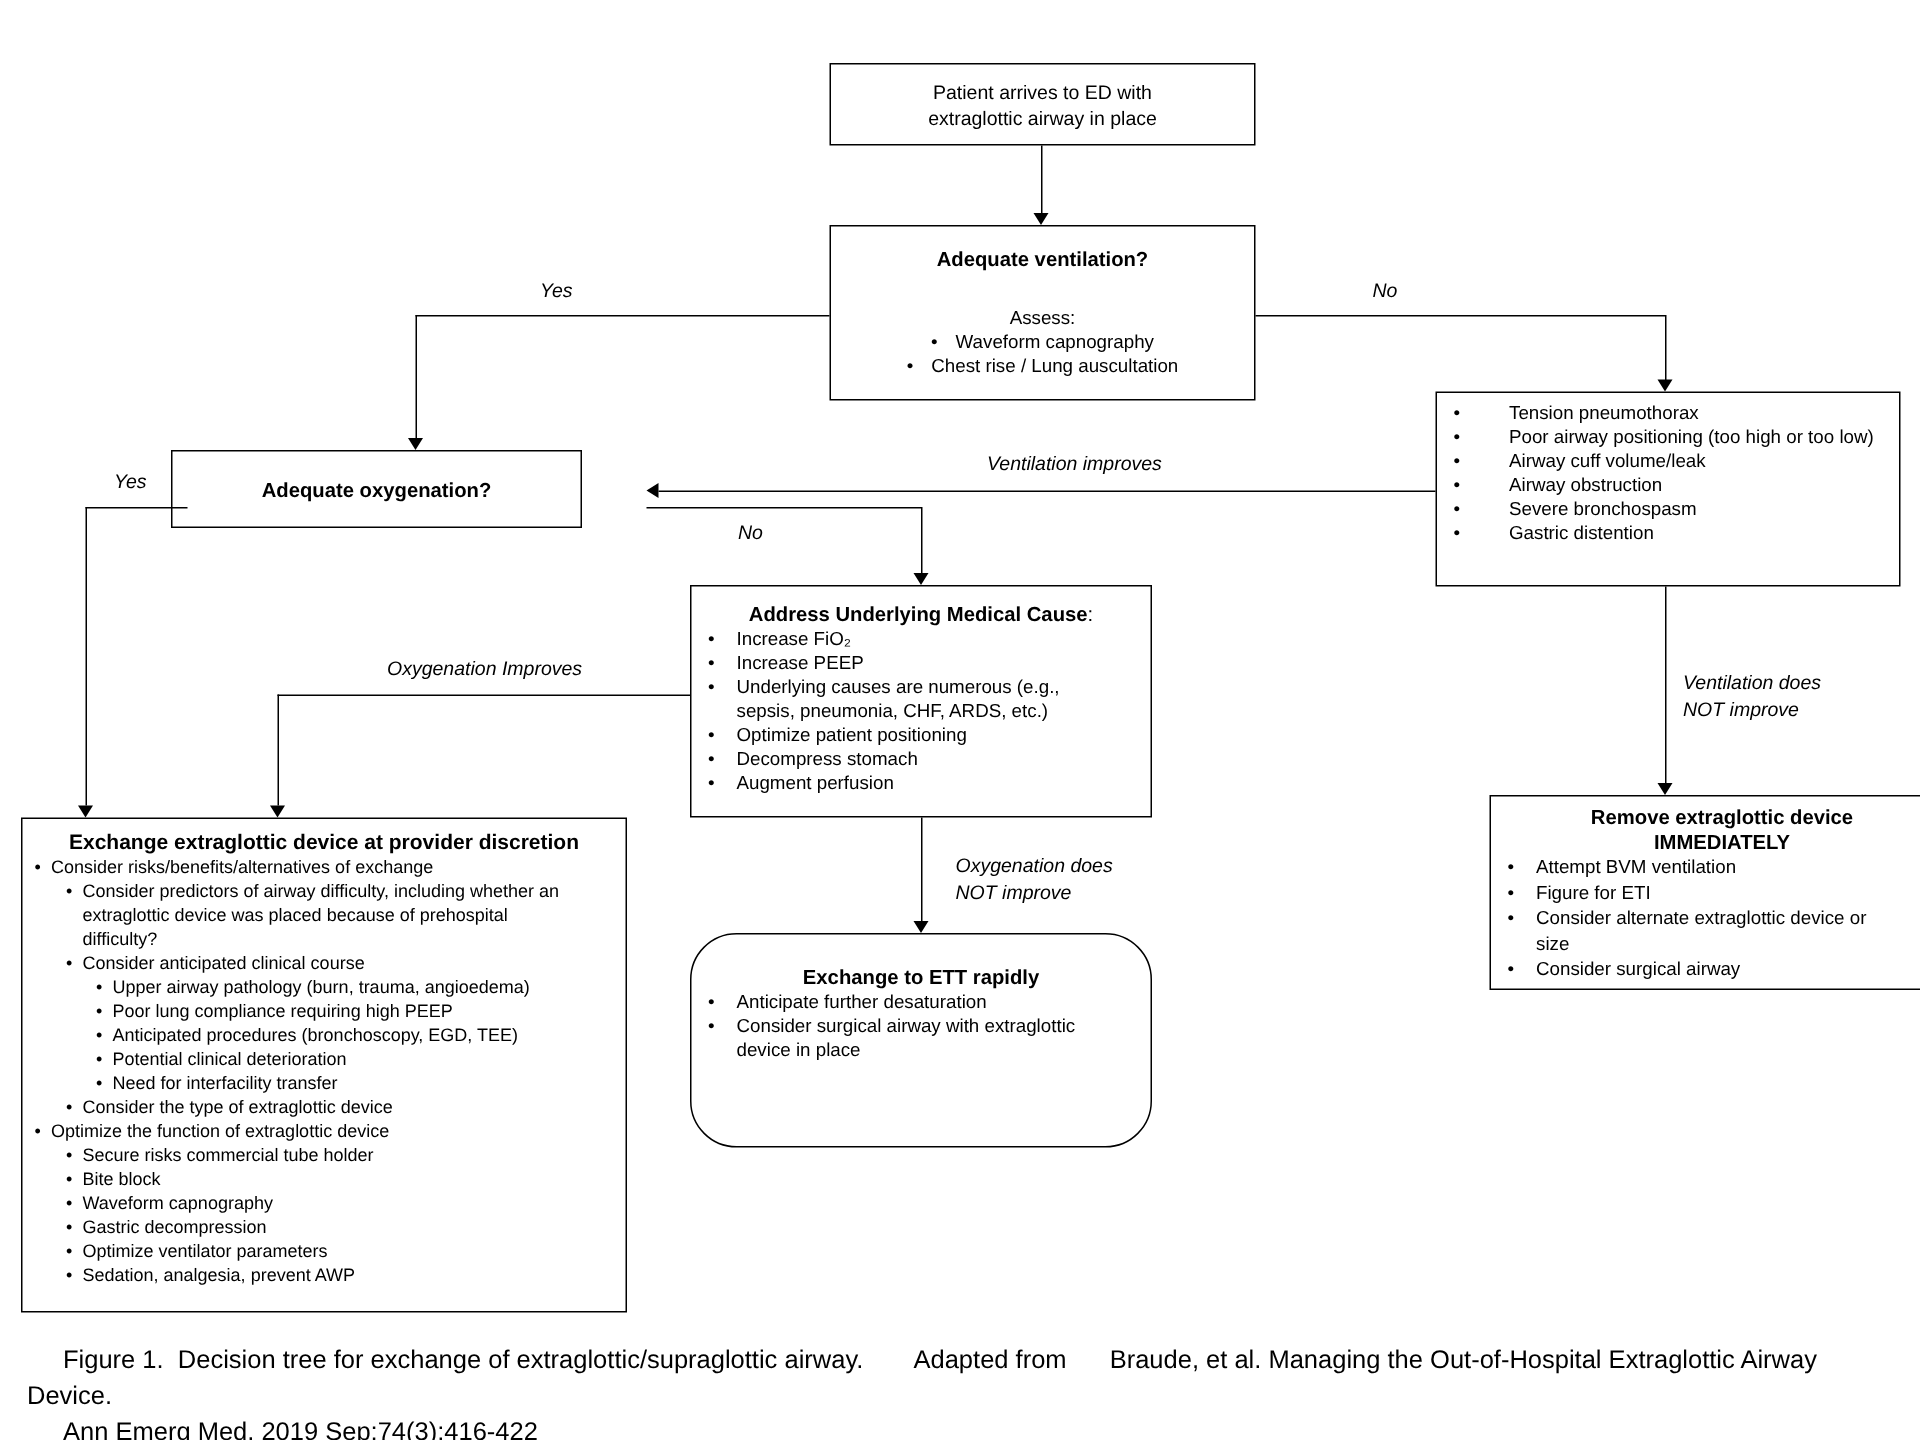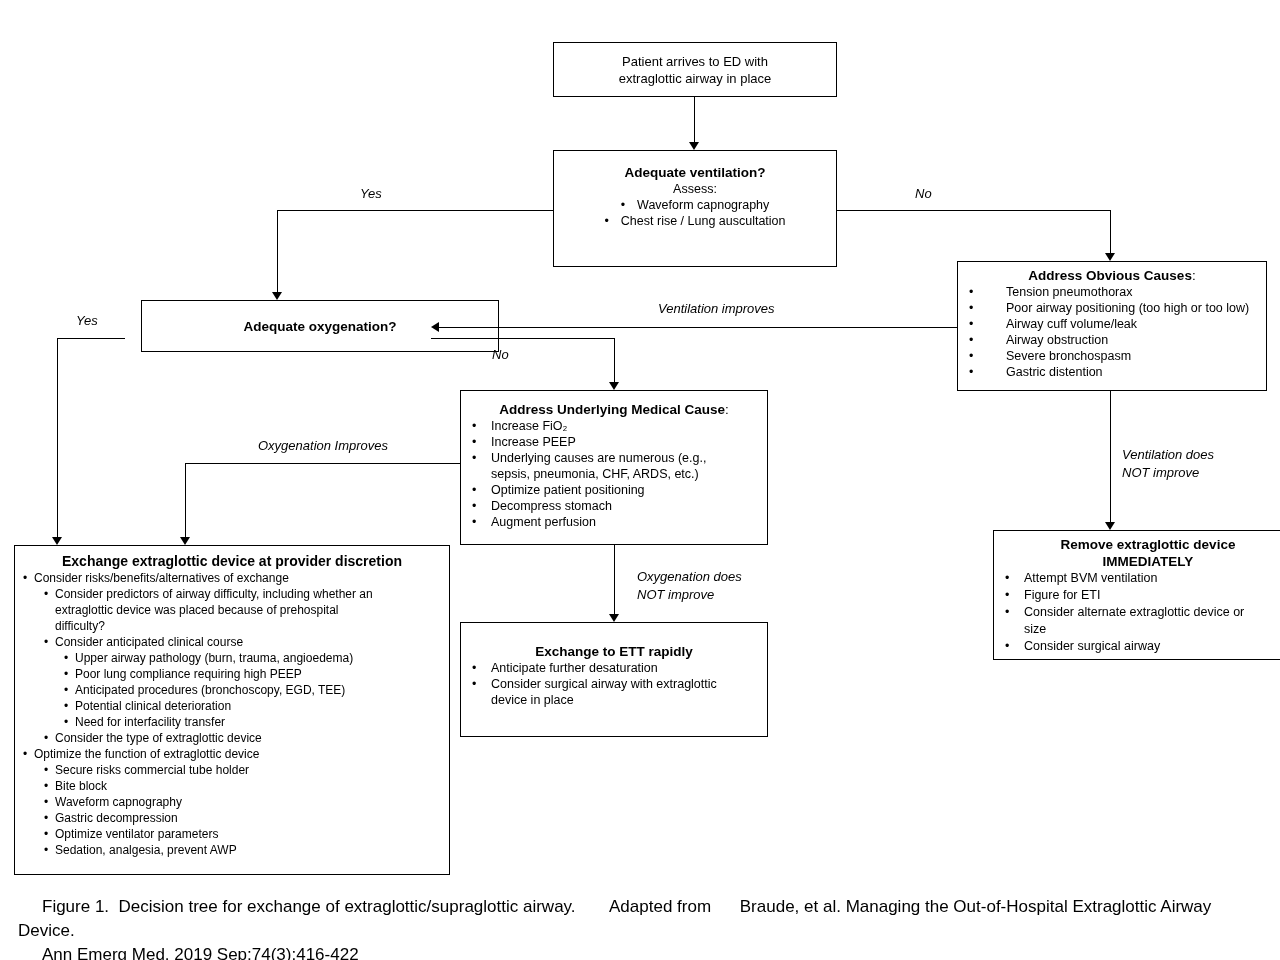--- a/index.html
+++ b/index.html
@@ -36,37 +36,36 @@
 
 <div class="canvas">
 
   <div class="box centerflex" style="left:553px;top:42px;width:284px;height:55px;font-size:13px;line-height:17px;">
     <div class="pre">Patient arrives to ED with
 extraglottic airway in place</div>
   </div>
 
   <div class="box" style="left:553px;top:150px;width:284px;height:117px;padding-top:13px;text-align:center;">
     <div class="title">Adequate ventilation?</div>
-    <div style="">Assess:</div>
+    <div style="margin-top:23px;">Assess:</div>
     <div class="cbullet">
       <span class="dotc">•</span>
       <span>Waveform capnography</span>
     </div>
     <div class="cbullet">
       <span class="dotc">•</span>
       <span>Chest rise / Lung auscultation</span>
     </div>
   </div>
 
-  <div class="box centerflex" style="left:141px;top:300px;width:358px;height:52px;">
+  <div class="box centerflex" style="left:114px;top:300px;width:274px;height:52px;">
     <div class="title">Adequate oxygenation?</div>
   </div>
 
   <div class="box obvious" style="left:957px;top:261px;width:310px;height:130px;padding-top:5px;">
-    <div class="title"><span>Address Obvious Causes</span><span class="colon">:</span></div>
     <div class="brow">
         <span class="dot">•</span>
         <span class="pre">Tension pneumothorax</span>
       </div>
     <div class="brow">
         <span class="dot">•</span>
         <span class="pre">Poor airway positioning (too high or too low)</span>
       </div>
     <div class="brow">
         <span class="dot">•</span>
@@ -130,34 +129,34 @@
         <span class="dot">•</span>
         <span class="pre">Consider alternate extraglottic device or
 size</span>
       </div>
     <div class="brow">
         <span class="dot">•</span>
         <span class="pre">Consider surgical airway</span>
       </div>
   </div>
 
-  <div class="box" style="left:460px;top:622px;width:308px;height:115px;padding-top:20px;">
+  <div class="box" style="left:460px;top:622px;width:308px;height:143px;padding-top:20px;border-radius:31px;">
     <div class="title">Exchange to ETT rapidly</div>
     <div class="brow">
         <span class="dot">•</span>
         <span class="pre">Anticipate further desaturation</span>
       </div>
     <div class="brow">
         <span class="dot">•</span>
         <span class="pre">Consider surgical airway with extraglottic
 device in place</span>
       </div>
   </div>
 
-  <div class="box" style="left:14px;top:545px;width:436px;height:330px;padding-top:7px;">
+  <div class="box" style="left:14px;top:545px;width:404px;height:330px;padding-top:7px;">
     <div class="title" style="font-size:14px;">Exchange extraglottic device at provider discretion</div>
     <div class="ex-row l1">
         <span class="dot">•</span>
         <span class="pre">Consider risks/benefits/alternatives of exchange</span>
       </div>
     <div class="ex-row l2">
         <span class="dot">•</span>
         <span class="pre">Consider predictors of airway difficulty, including whether an
 extraglottic device was placed because of prehospital
 difficulty?</span>

